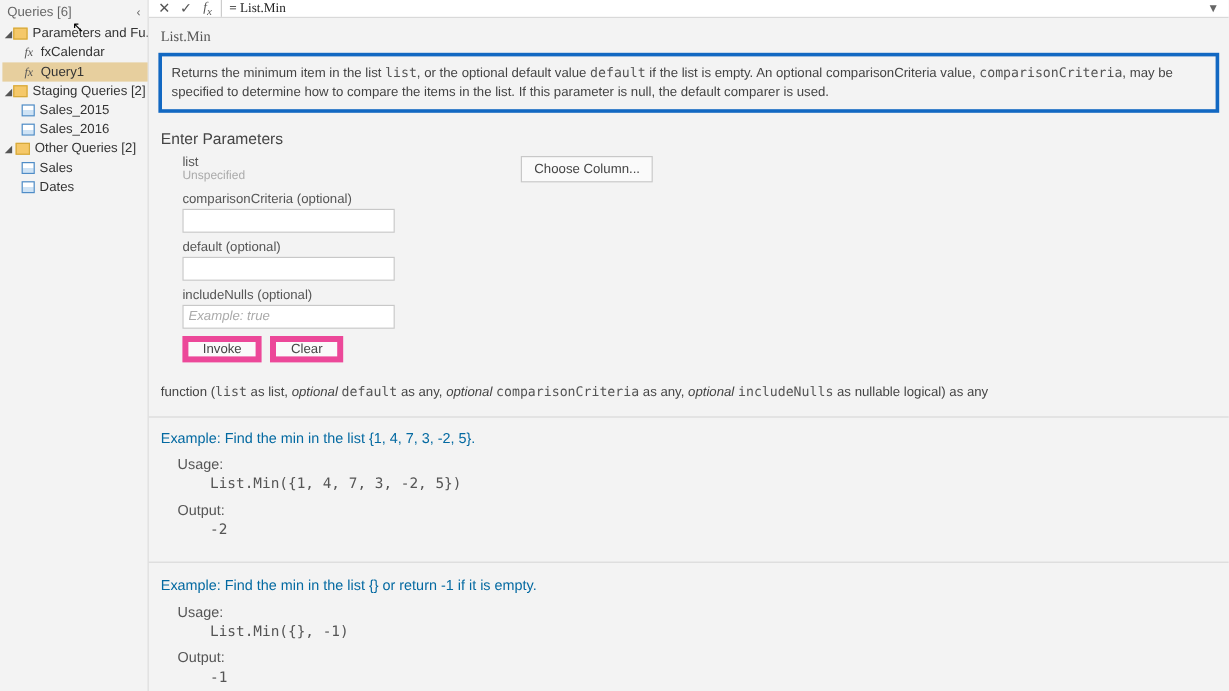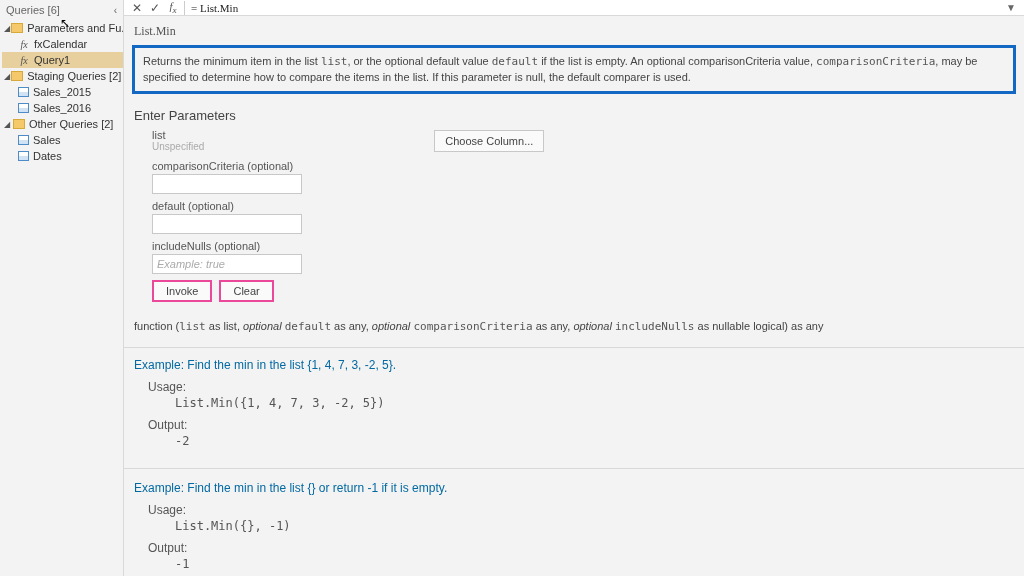--- a/index.html
+++ b/index.html
@@ -167,21 +167,21 @@
     font-size: 11px;
     color: #555;
     margin-bottom: 2px;
   }
   .param-label .unspec {
     color: #aaa;
     font-size: 10px;
     display: block;
   }
   .param-input {
-    width: 150px;
+    width: 177px;
     height: 20px;
     border: 1px solid #c8c8c8;
     background: #fff;
     font-size: 11px;
     padding: 0 4px;
     color: #333;
   }
   .param-input::placeholder { color: #aaa; font-style: italic; }
   .list-row { display: flex; align-items: center; gap: 230px; }
   .choose-btn {
@@ -190,21 +190,21 @@
     border: 1px solid #c8c8c8;
     background: #fafafa;
     font-size: 11px;
     color: #444;
     cursor: pointer;
   }
   .btn-row { margin-top: 6px; }
   .small-btn {
     height: 22px;
     padding: 0 12px;
-    border: 2px solid #ec4899;
+    border: 5px solid #ec4899;
     background: #fafafa;
     font-size: 11px;
     color: #444;
     cursor: pointer;
     margin-right: 4px;
   }
   .signature {
     padding: 10px 10px 14px 10px;
     font-size: 11px;
     color: #444;

